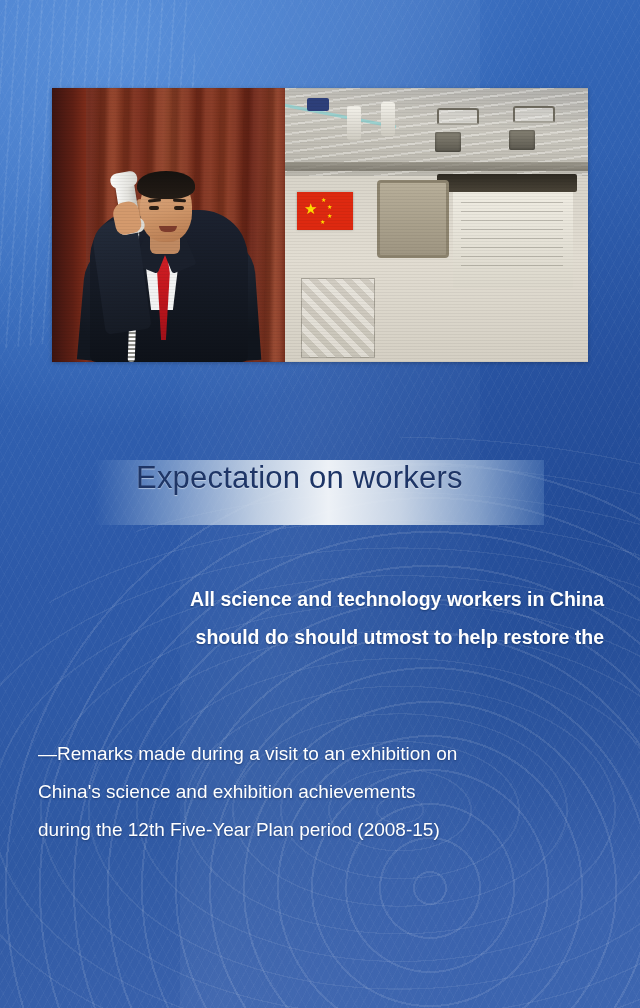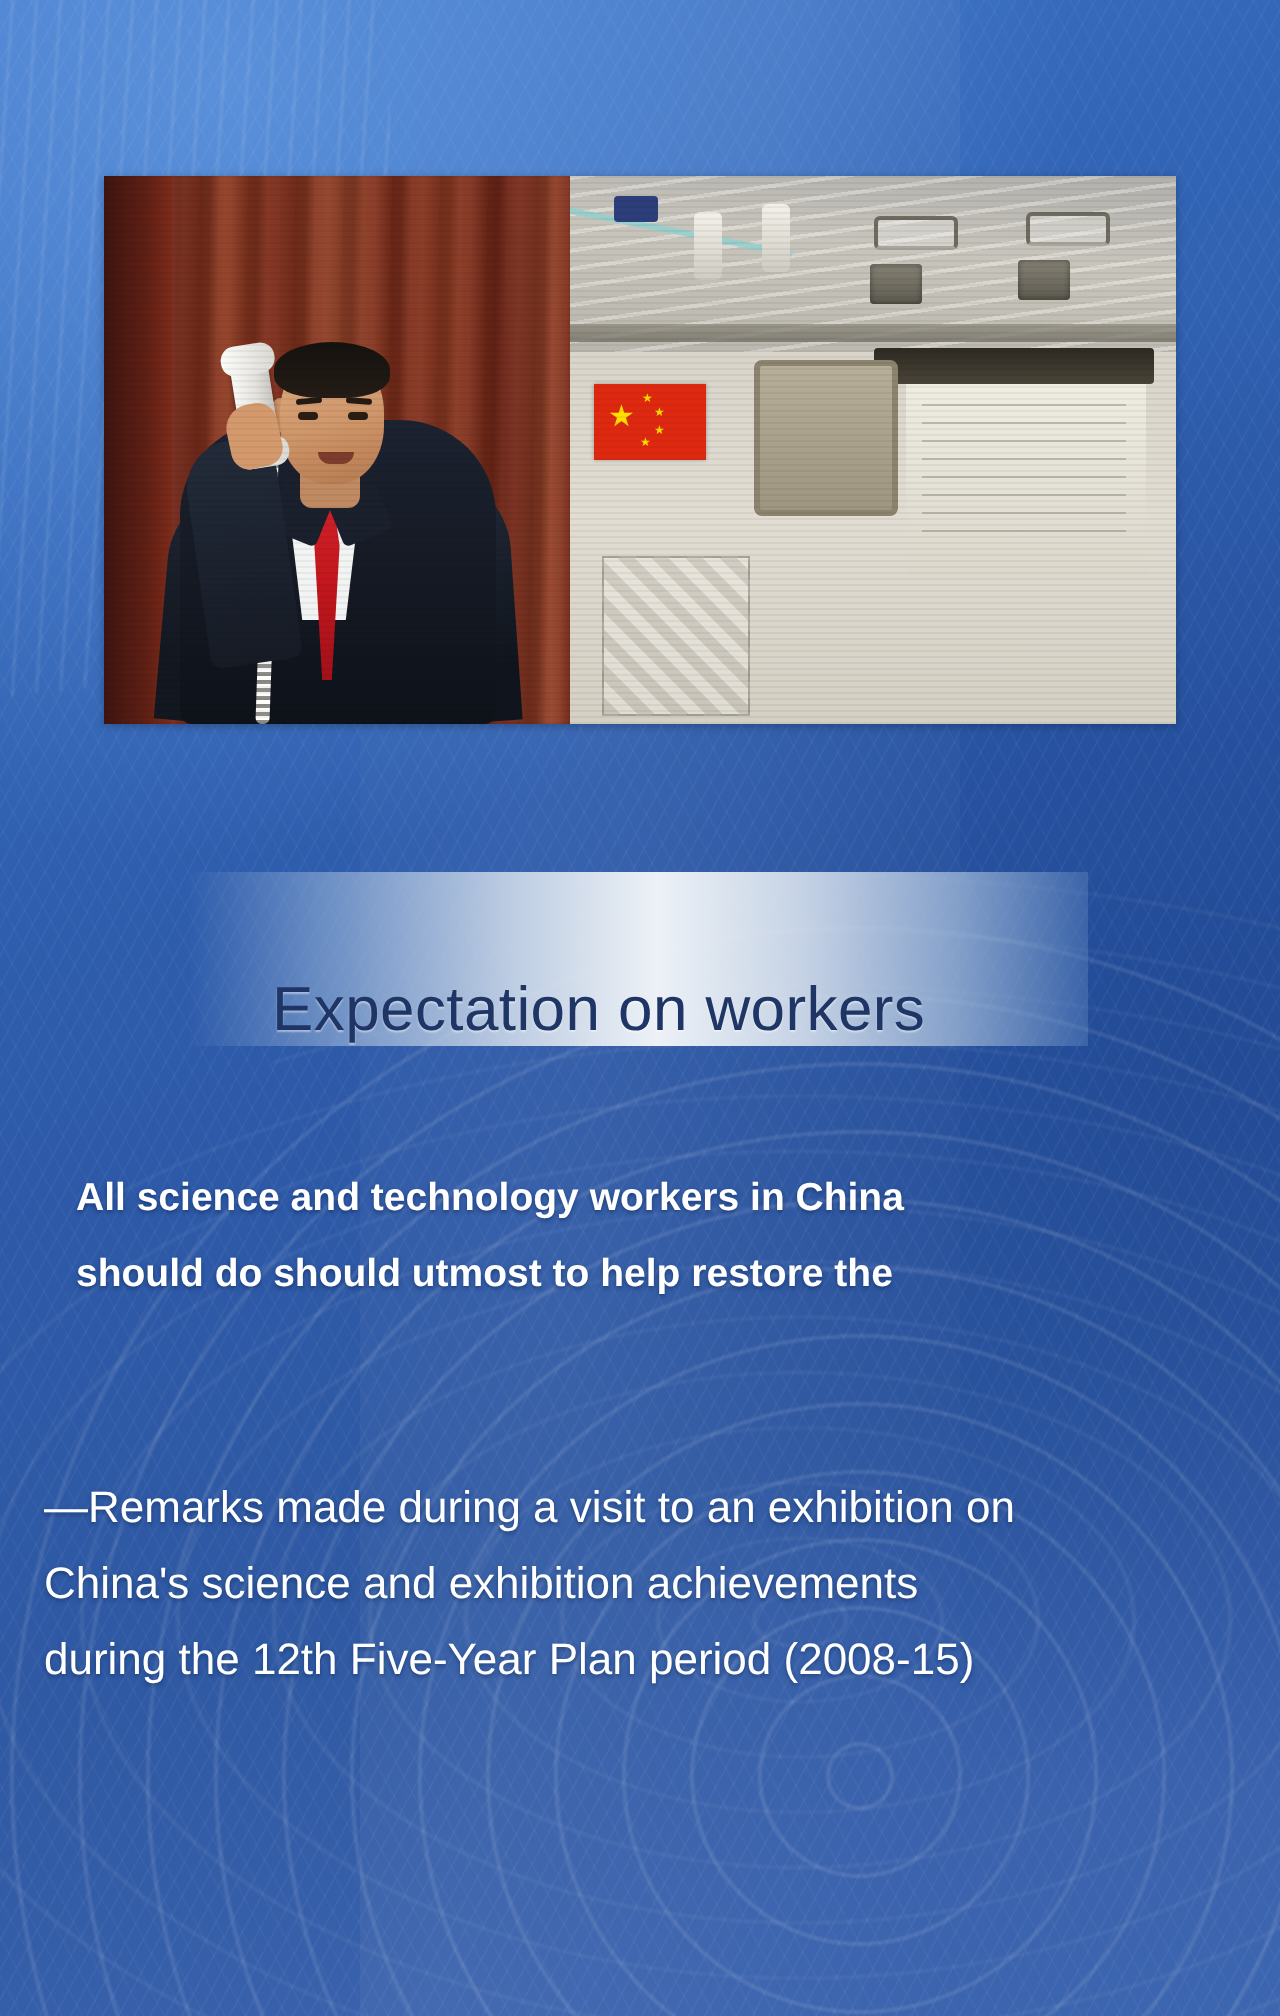--- a/index.html
+++ b/index.html
@@ -308,58 +308,59 @@
 
   .photo-scan {
     position: absolute; inset: 0;
     background: repeating-linear-gradient(180deg, rgba(0,0,0,0.05) 0px, rgba(0,0,0,0.05) 1px, rgba(255,255,255,0) 1px, rgba(255,255,255,0) 3px);
     pointer-events: none;
   }
 
   
   .title-band {
     position: absolute;
-    left: 95px; top: 436px;
-    width: 449px; height: 87px;
+    left: 95px; top: 460px;
+    width: 449px; height: 65px;
     background: linear-gradient(90deg,
       rgba(56,104,178,0.05) 0%,
       rgba(150,178,214,0.55) 14%,
       rgba(208,220,234,0.88) 36%,
       rgba(243,246,249,0.97) 52%,
       rgba(214,224,236,0.9) 68%,
       rgba(163,187,217,0.72) 86%,
       rgba(96,137,193,0.38) 100%);
     display: flex;
-    align-items: flex-end;
+    align-items: flex-start;
   }
   .title-band .title-text {
     margin-left: 41px;
     font-size: 31px;
     letter-spacing: 0.2px;
     color: #1e3566;
     text-shadow: 0 1px 1px rgba(255,255,255,0.45);
     white-space: nowrap;
   }
 
   
   .quote {
     position: absolute;
     left: 38px; top: 580px;
     width: 566px;
     font-size: 19.5px;
     line-height: 38px;
     font-weight: bold;
     color: #ffffff;
     text-shadow: 0 1px 2px rgba(9,34,78,0.55);
+    text-align: right;
   }
   .attribution {
     position: absolute;
-    left: 22px; top: 735px;
+    left: 38px; top: 735px;
     width: 580px;
-    font-size: 22px;
+    font-size: 19px;
     line-height: 38px;
     color: #ffffff;
     text-shadow: 0 1px 2px rgba(9,34,78,0.5);
   }
   .attribution .line { white-space: nowrap; }
 </style>
 </head>
 <body>
 
 <div id="slide">

